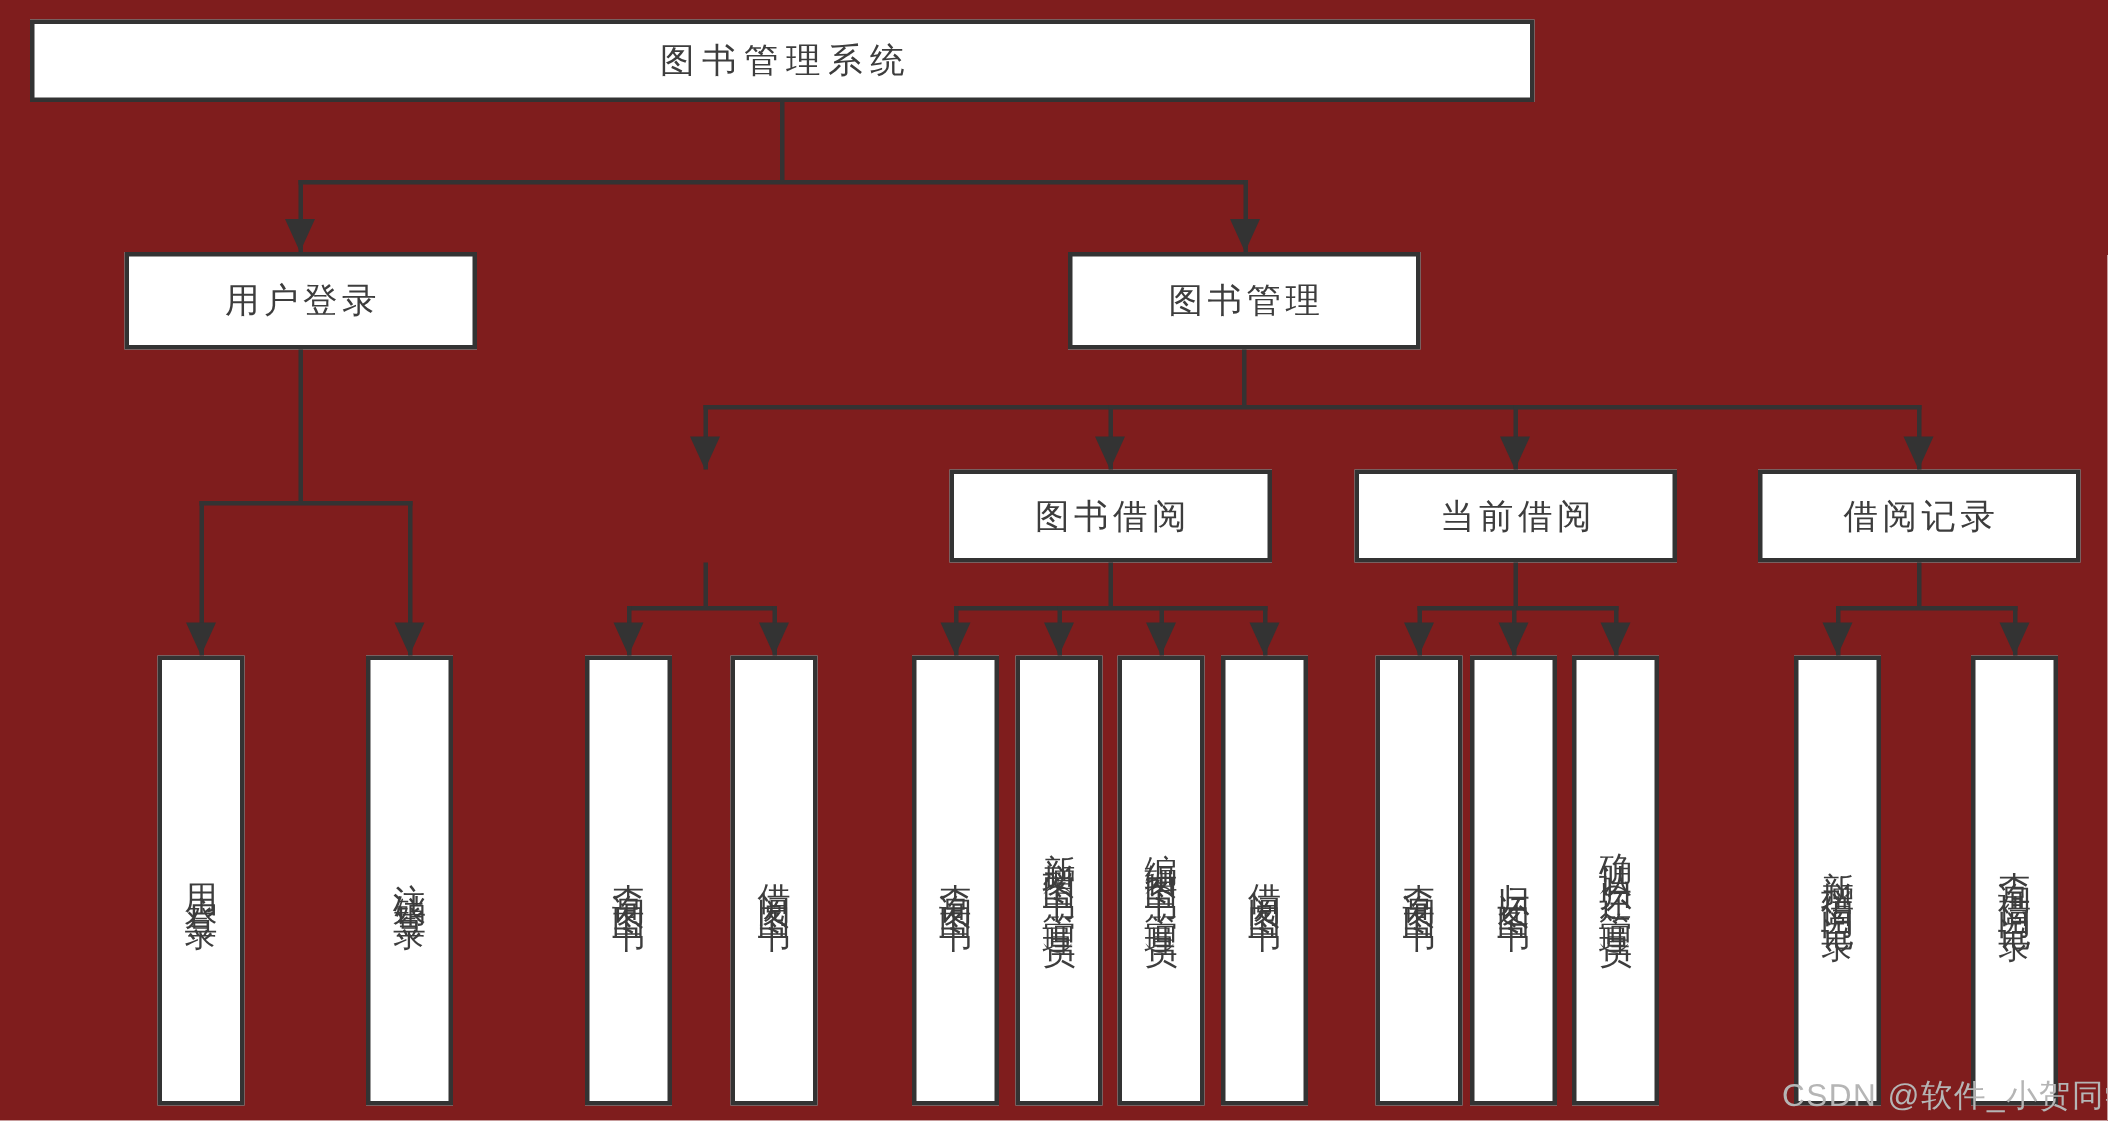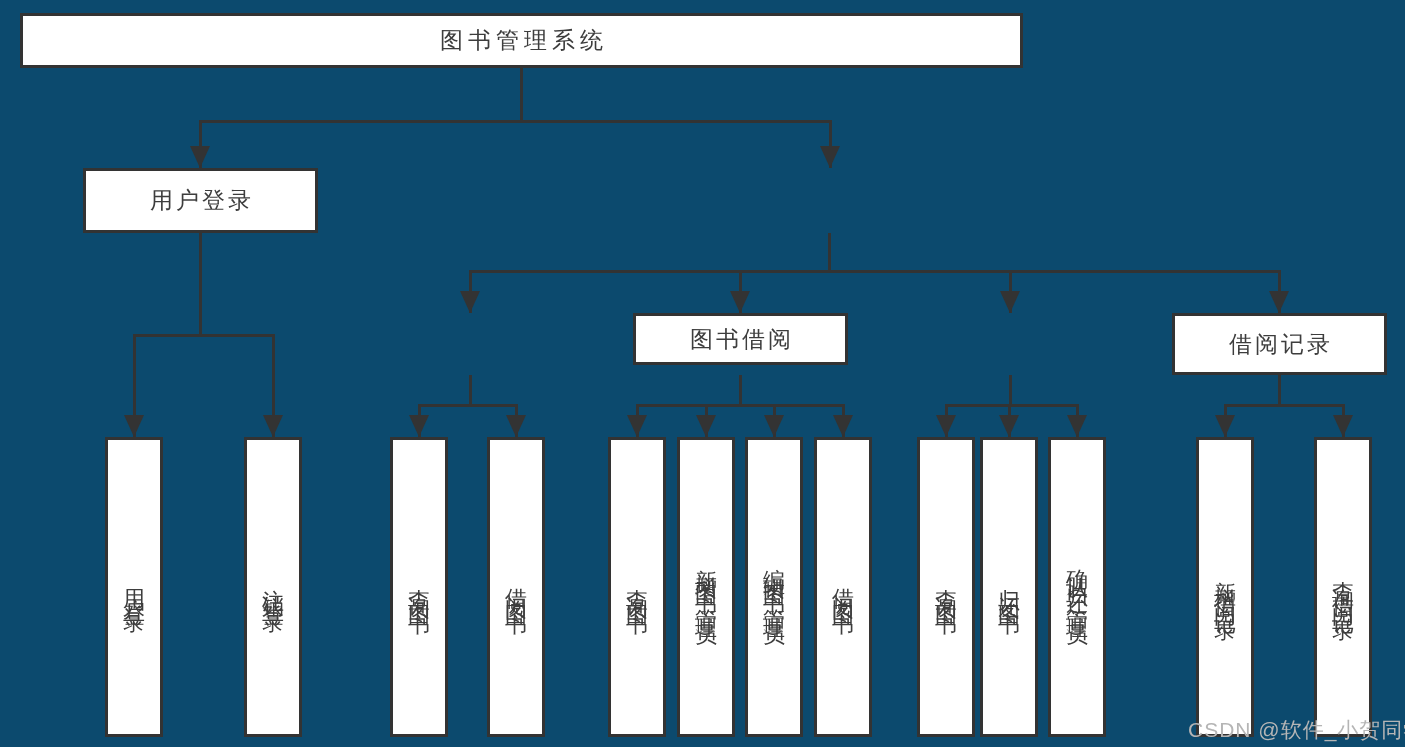--- a/index.html
+++ b/index.html
@@ -1,19 +1,19 @@
 <!DOCTYPE html>
 <html><head>
 <meta charset="utf-8">
 <style>
   html,body{margin:0;padding:0;background:#fff;}
   #stage{
     position:relative;
     width:1405px;height:747px;
-    background:#0c4a6e;
+    background:#7f1d1d;
     font-family:"Liberation Sans","DejaVu Sans",sans-serif;
     overflow:hidden;
   }
   .box{
     position:absolute;
     box-sizing:border-box;
     border:3px solid #333333;
     background:#ffffff;
     display:flex;
     align-items:center;
@@ -56,23 +56,29 @@
 <div id="stage">
 
   <div class="box box-root" style="left:20px;top:13px;width:1003px;height:55px;">
     <span>图书管理系统</span>
   </div>
 
   <div class="box box-h" style="left:83px;top:168px;width:235px;height:65px;">
     <span>用户登录</span>
   </div>
 
+  <div class="box box-h" style="left:712px;top:168px;width:235px;height:65px;">
+    <span>图书管理</span>
+  </div>
 
-  <div class="box box-h" style="left:633px;top:313px;width:215px;height:52px;">
+  <div class="box box-h" style="left:633px;top:313px;width:215px;height:62px;">
     <span>图书借阅</span>
+  </div>
+  <div class="box box-h" style="left:903px;top:313px;width:215px;height:62px;">
+    <span>当前借阅</span>
   </div>
   <div class="box box-h" style="left:1172px;top:313px;width:215px;height:62px;">
     <span>借阅记录</span>
   </div>
 
   <div class="box box-v" style="left:105px;top:437px;height:300px;">
     <span class="vtext">用户登录</span>
   </div>
   <div class="box box-v" style="left:244px;top:437px;height:300px;">
     <span class="vtext">注销登录</span>

